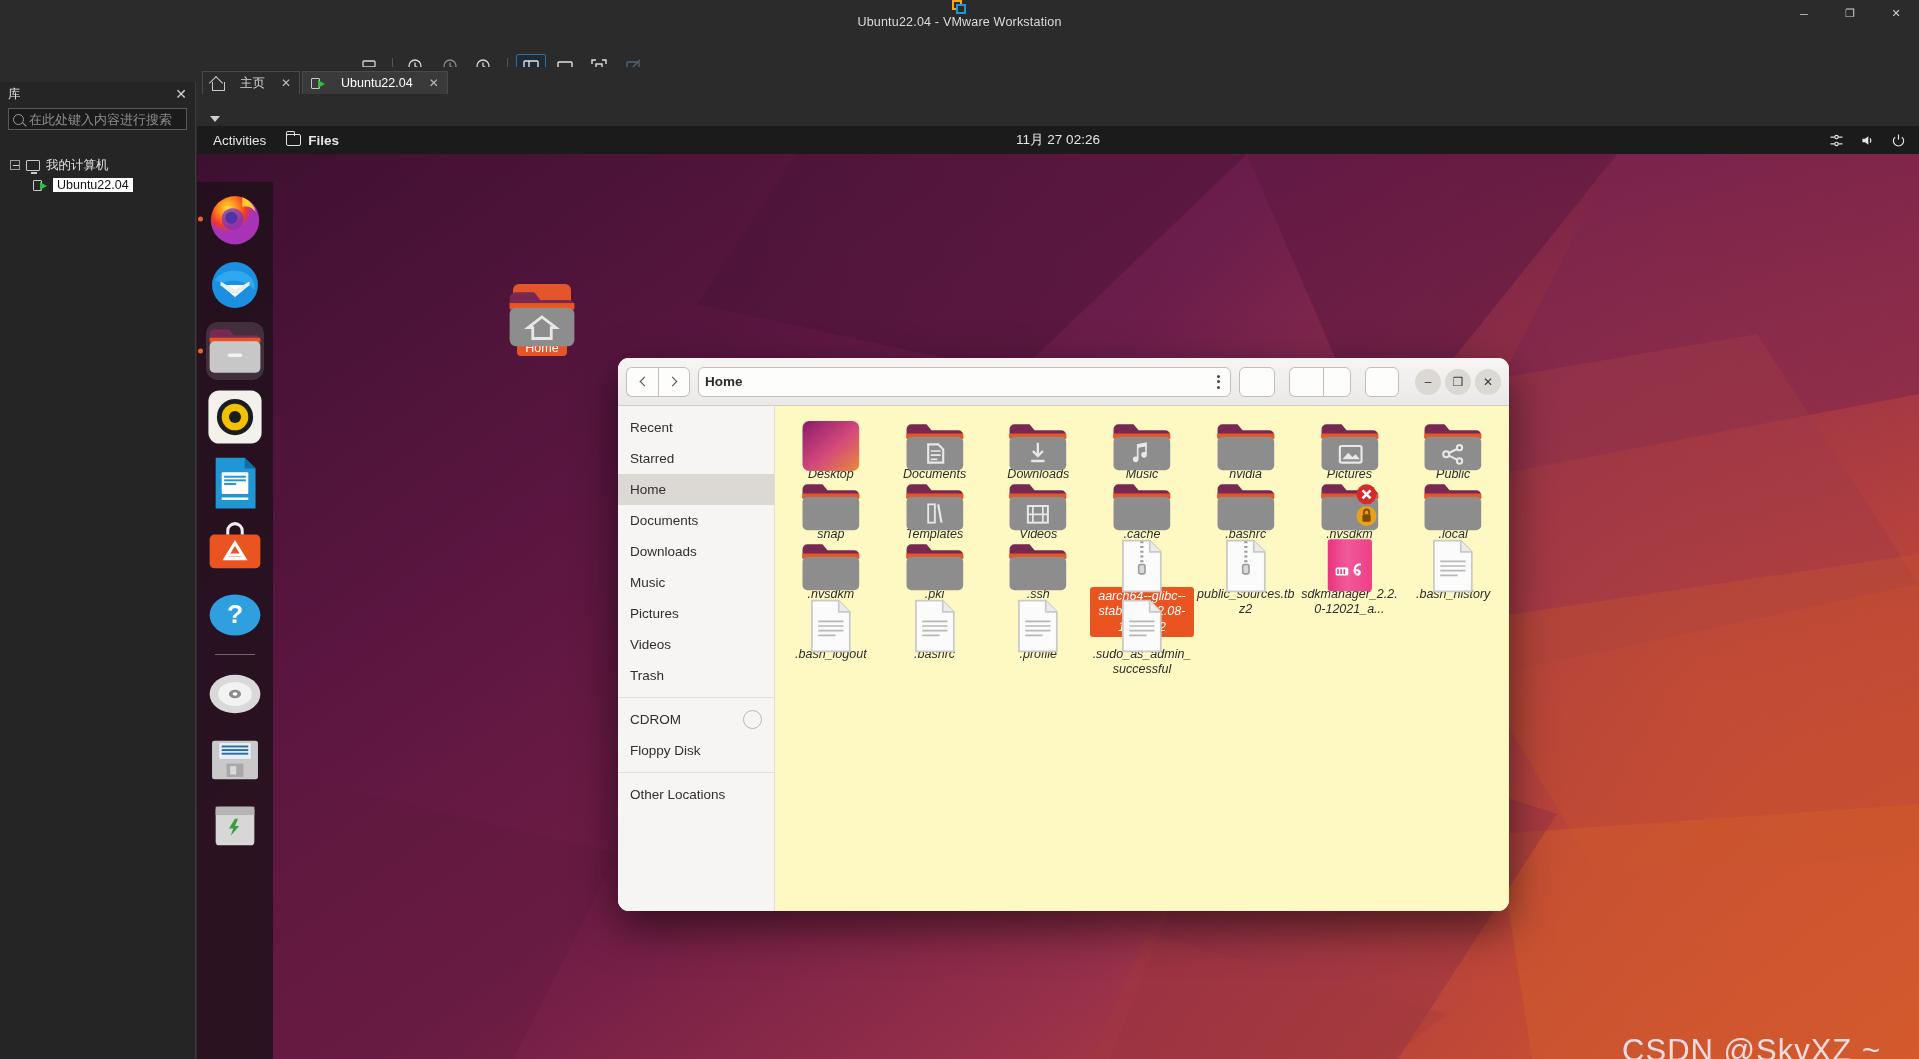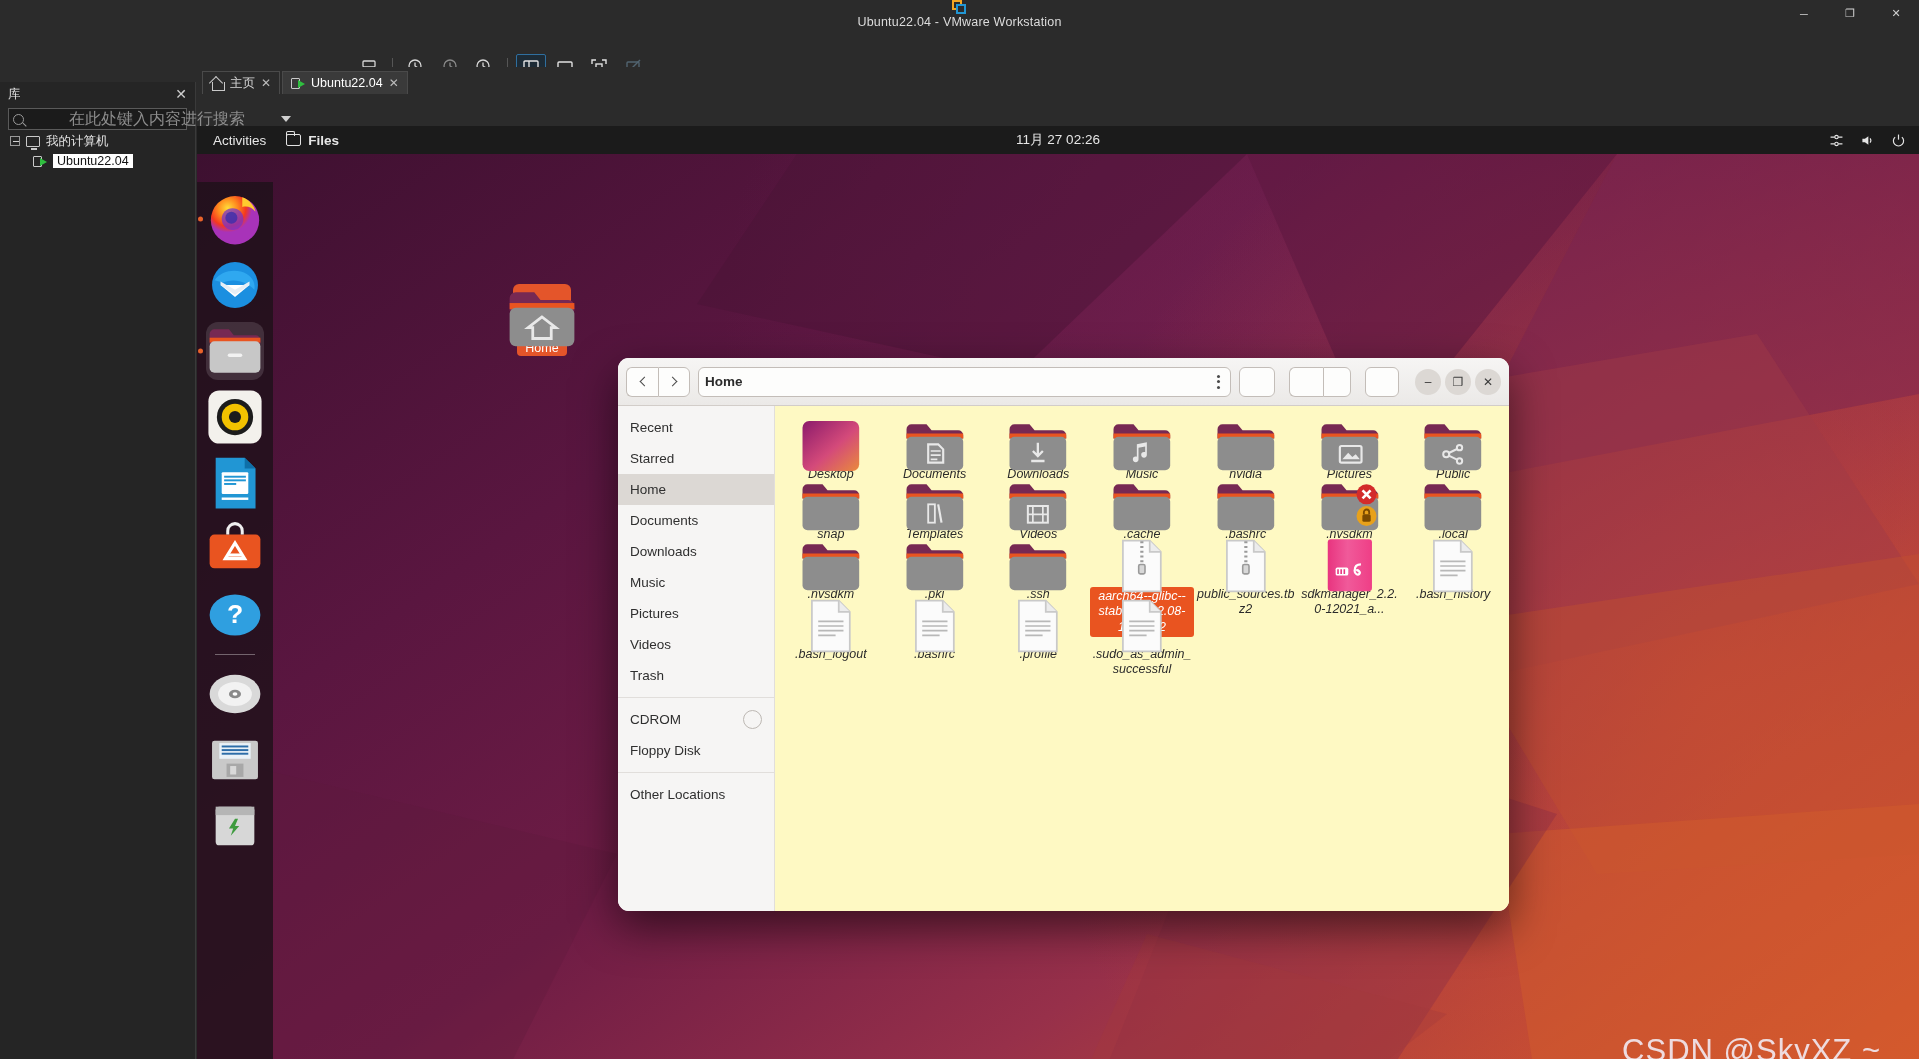--- a/index.html
+++ b/index.html
@@ -48,43 +48,42 @@
     background:#252525; border-right:1px solid #3a3a3a;
   }
   .lib-head { height:24px; display:flex; align-items:center; justify-content:space-between; padding:0 8px; }
   .lib-title { color:#e6e6e6; font-size:12.5px; }
   .lib-close { color:#cfcfcf; font-size:14px; line-height:1; }
   .lib-search {
     margin:2px 8px 0 8px; height:22px; background:#1b1b1b; border:1px solid #5a5a5a;
     display:flex; align-items:center; padding:0 4px; gap:5px;
   }
   .lib-search input {
-    flex:1; background:transparent; border:0; outline:0; color:#8d8d8d; font-size:16px;
+    flex:1; background:transparent; border:0; outline:0; color:#8d8d8d; font-size:13px;
     font-family:"Liberation Sans", sans-serif;
-    margin-left:40px;
   }
   .lib-search input::placeholder { color:#8d8d8d; }
   .mag { width:11px;height:11px;border:1.4px solid #9a9a9a;border-radius:50%; position:relative; flex:none;}
   .mag:after { content:""; position:absolute; width:1.4px;height:5px;background:#9a9a9a; right:-2px;bottom:-3px; transform:rotate(-45deg);}
   .dd-caret { width:0;height:0;border-left:5px solid transparent;border-right:5px solid transparent;border-top:6px solid #cfcfcf; }
-  .lib-tree { margin-top:1px; }
+  .lib-tree { margin-top:25px; }
   .tree-row { display:flex; align-items:center; gap:6px; height:20px; padding-left:10px; color:#e2e2e2; font-size:12.5px; }
   .tree-row.child { padding-left:33px; }
   .tree-exp { width:10px;height:10px;border:1px solid #9a9a9a; position:relative; flex:none;}
   .tree-exp:before{content:"";position:absolute;left:2px;top:4px;width:6px;height:1px;background:#cfcfcf;}
   .ico-monitor { width:14px;height:11px;border:1.4px solid #c9c9c9;border-radius:1px; position:relative; flex:none;}
   .ico-monitor:after{content:"";position:absolute;left:4px;bottom:-4px;width:6px;height:2px;background:#c9c9c9;}
   .ico-vm { width:14px;height:13px; position:relative; flex:none;}
   .ico-vm .b{position:absolute;left:0;top:1px;width:9px;height:11px;border:1.4px solid #c9c9c9;border-radius:1px;}
   .ico-vm .g{position:absolute;right:0;top:3px;width:0;height:0;border-left:7px solid #2fbf3f;border-top:4px solid transparent;border-bottom:4px solid transparent;}
   .tree-row.sel .lbl { background:#ffffff; color:#111; padding:0 4px; }
 
   
   .vm-tabs { position:absolute; left:196px; top:67px; width:1723px; height:27px; background:#2b2b2b; display:flex; align-items:flex-end; gap:2px; padding-left:6px;}
-  .vm-tab { height:23px; display:flex; align-items:center; gap:6px; padding:0 8px; background:#2b2b2b; border:1px solid #4a4a4a; border-bottom:none; color:#d6d6d6; font-size:12.5px;}
+  .vm-tab { height:23px; display:flex; align-items:center; gap:16px; padding:0 8px; background:#2b2b2b; border:1px solid #4a4a4a; border-bottom:none; color:#d6d6d6; font-size:12.5px;}
   .vm-tab.active { background:#3a3a3a; color:#fff; }
   .tab-x { color:#bdbdbd; font-size:12px; }
   .ico-home-sm { width:13px;height:13px; position:relative;}
   .ico-home-sm:before{content:"";position:absolute;left:1px;top:5px;width:11px;height:8px;border:1.3px solid #c9c9c9;border-top:none;}
   .ico-home-sm:after{content:"";position:absolute;left:0px;top:1px;width:9px;height:9px;border-left:1.3px solid #c9c9c9;border-top:1.3px solid #c9c9c9;transform:rotate(45deg);}
 
   
   .guest { position:absolute; left:197px; top:94px; width:1722px; height:965px; overflow:hidden; background:#2c0b1e;margin-top:32px; }
   .ub-topbar { position:absolute; left:0; top:0; width:100%; height:28px; background:#1b1b1b; color:#e6e6e6; font-size:13.5px; display:flex; align-items:center;}
   .ub-activities { padding:0 10px; margin-left:6px; }

